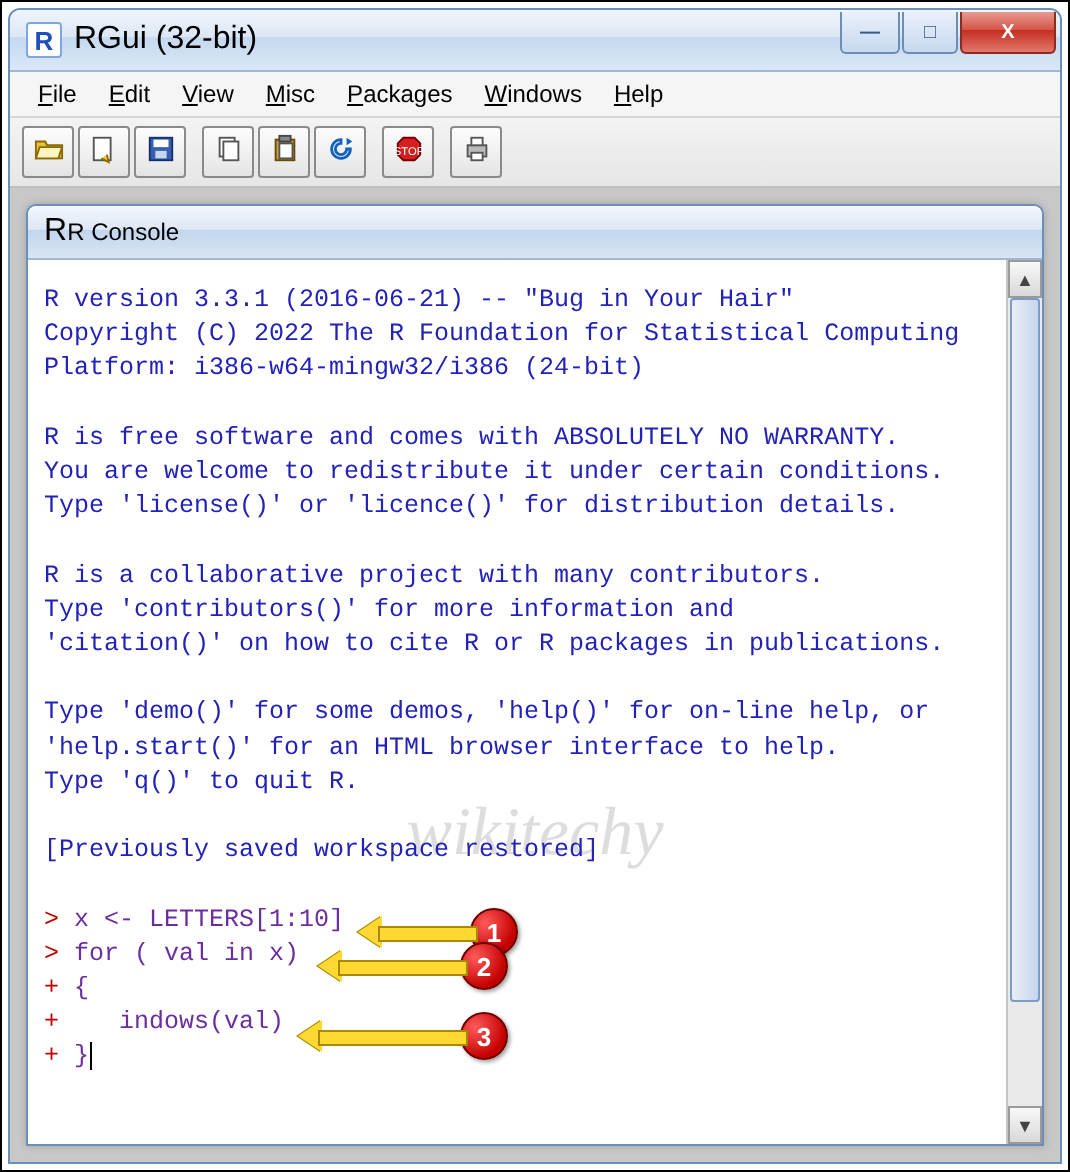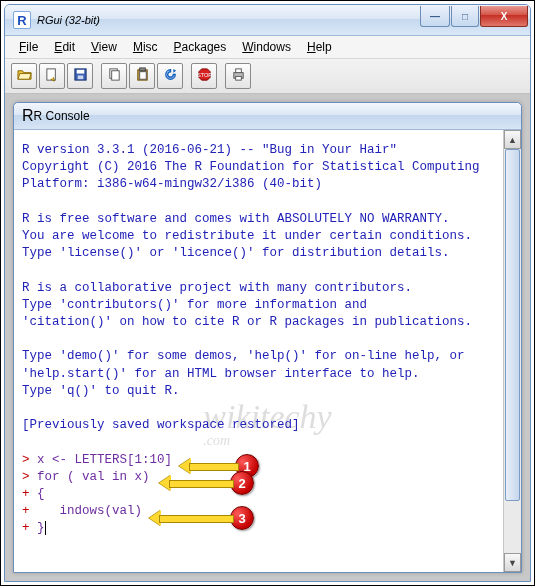--- a/index.html
+++ b/index.html
@@ -38,24 +38,23 @@
     align-items: center;
     justify-content: center;
     font-weight: bold;
     color: #2050c0;
     font-size: 13px;
     background: #fff;
     border: 1px solid #7ea6df;
     border-radius: 2px;
   }
   .titlebar .title-text {
-    font-size: 11px;
+    font-size: 16px;
     color: #000;
     flex: 1;
-    font-style: italic;
   }
   .win-buttons {
     display: flex;
     height: 20px;
     margin-right: 2px;
     margin-top: -8px;
   }
   .win-btn {
     width: 28px; height: 20px;
     margin-left: 1px;
@@ -319,26 +318,25 @@
   <div class="mdi-area">
     <div class="console-window">
       <div class="console-titlebar">
         <span class="app-icon">R</span>
         <span class="title-text">R Console</span>
       </div>
       <div class="console-body">
 
         <div class="watermark">
           <span>wikitechy</span>
-          <span class="com">.com</span>
         </div>
 
         <div class="console-text"><span>R version 3.3.1 (2016-06-21) -- "Bug in Your Hair"</span>
-<span>Copyright (C) 2016 The R Foundation for Statistical Computing</span>
-<span>Platform: i386-w64-mingw32/i386 (40-bit)</span>
+<span>Copyright (C) 2022 The R Foundation for Statistical Computing</span>
+<span>Platform: i386-w64-mingw32/i386 (24-bit)</span>
 <span></span>
 <span>R is free software and comes with ABSOLUTELY NO WARRANTY.</span>
 <span>You are welcome to redistribute it under certain conditions.</span>
 <span>Type 'license()' or 'licence()' for distribution details.</span>
 <span></span>
 <span>R is a collaborative project with many contributors.</span>
 <span>Type 'contributors()' for more information and</span>
 <span>'citation()' on how to cite R or R packages in publications.</span>
 <span></span>
 <span>Type 'demo()' for some demos, 'help()' for on-line help, or</span>

